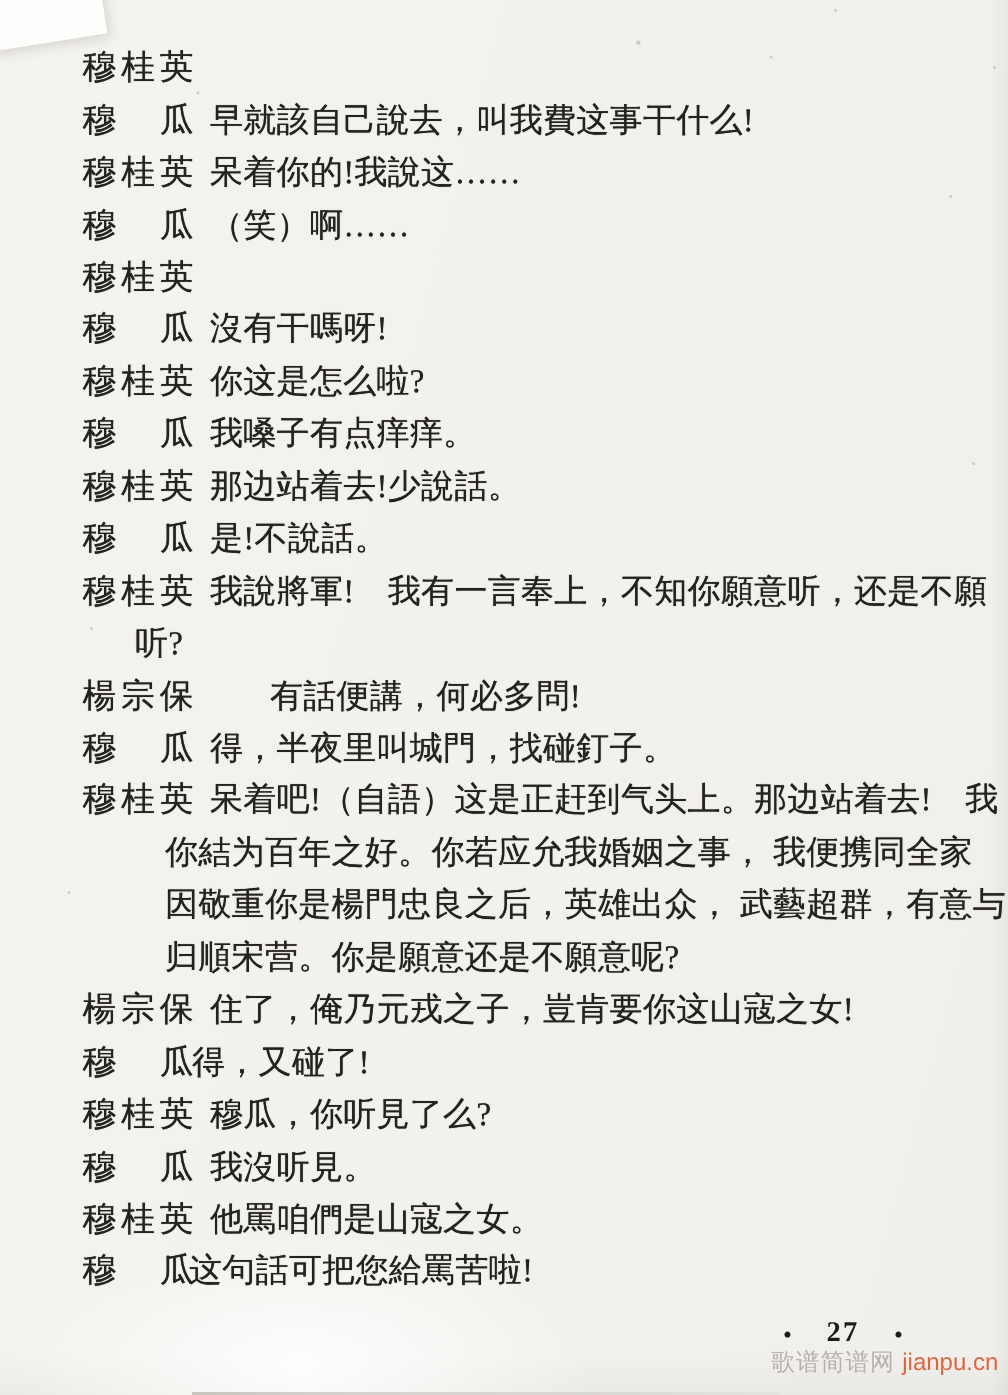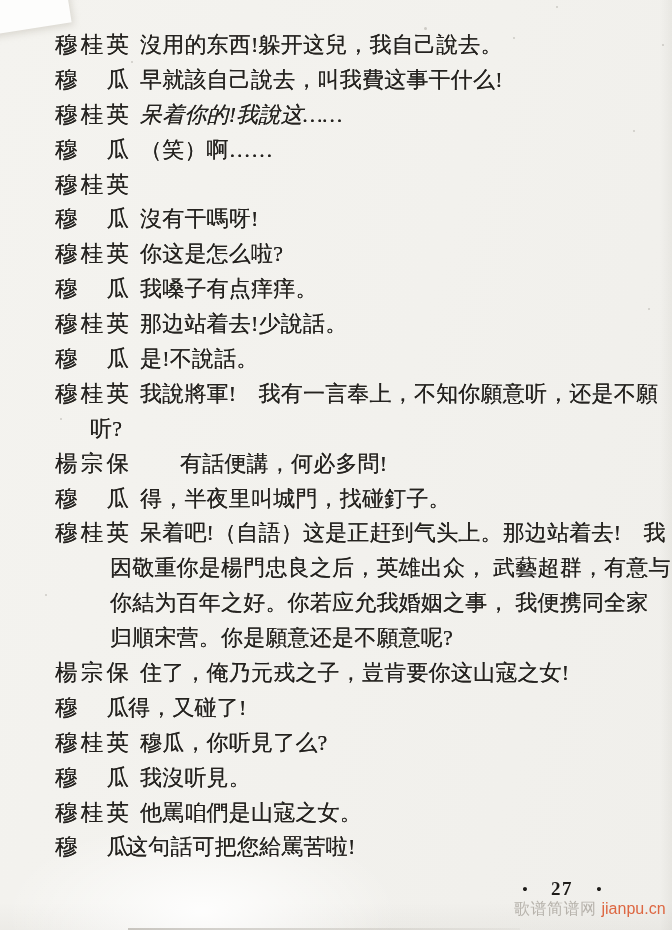--- a/index.html
+++ b/index.html
@@ -73,36 +73,35 @@
 
   <div class="corner-patch"></div>
 
   <div id="lines">
       <div class="line">
         <span class="speaker">
           <span>穆</span>
           <span>桂</span>
           <span>英</span>
         </span>
-        <span class="text" style="left: 140px;">沒用的东西!躲开这兒，我自己說去。</span>
       </div>
       <div class="line">
         <span class="speaker">
           <span>穆</span>
           <span>瓜</span>
         </span>
         <span class="text" style="left: 140px;">早就該自己說去，叫我費这事干什么!</span>
       </div>
       <div class="line">
         <span class="speaker">
           <span>穆</span>
           <span>桂</span>
           <span>英</span>
         </span>
-        <span class="text" style="left: 140px; font-style: italic;">呆着你的!我說这……</span>
+        <span class="text" style="left: 140px;">呆着你的!我說这……</span>
       </div>
       <div class="line">
         <span class="speaker">
           <span>穆</span>
           <span>瓜</span>
         </span>
         <span class="text" style="left: 140px;">（笑）啊……</span>
       </div>
       <div class="line">
         <span class="speaker">
@@ -176,24 +175,24 @@
       </div>
       <div class="line">
         <span class="speaker">
           <span>穆</span>
           <span>桂</span>
           <span>英</span>
         </span>
         <span class="text" style="left: 140px;">呆着吧!（自語）这是正赶到气头上。那边站着去!　我</span>
       </div>
       <div class="line">
+        <span class="text" style="left: 110px;">你結为百年之好。你若应允我婚姻之事， 我便携同全家</span>
+      </div>
+      <div class="line">
         <span class="text" style="left: 110px;">因敬重你是楊門忠良之后，英雄出众， 武藝超群，有意与</span>
-      </div>
-      <div class="line">
-        <span class="text" style="left: 110px;">你結为百年之好。你若应允我婚姻之事， 我便携同全家</span>
       </div>
       <div class="line">
         <span class="text" style="left: 110px;">归順宋营。你是願意还是不願意呢?</span>
       </div>
       <div class="line">
         <span class="speaker">
           <span>楊</span>
           <span>宗</span>
           <span>保</span>
         </span>

